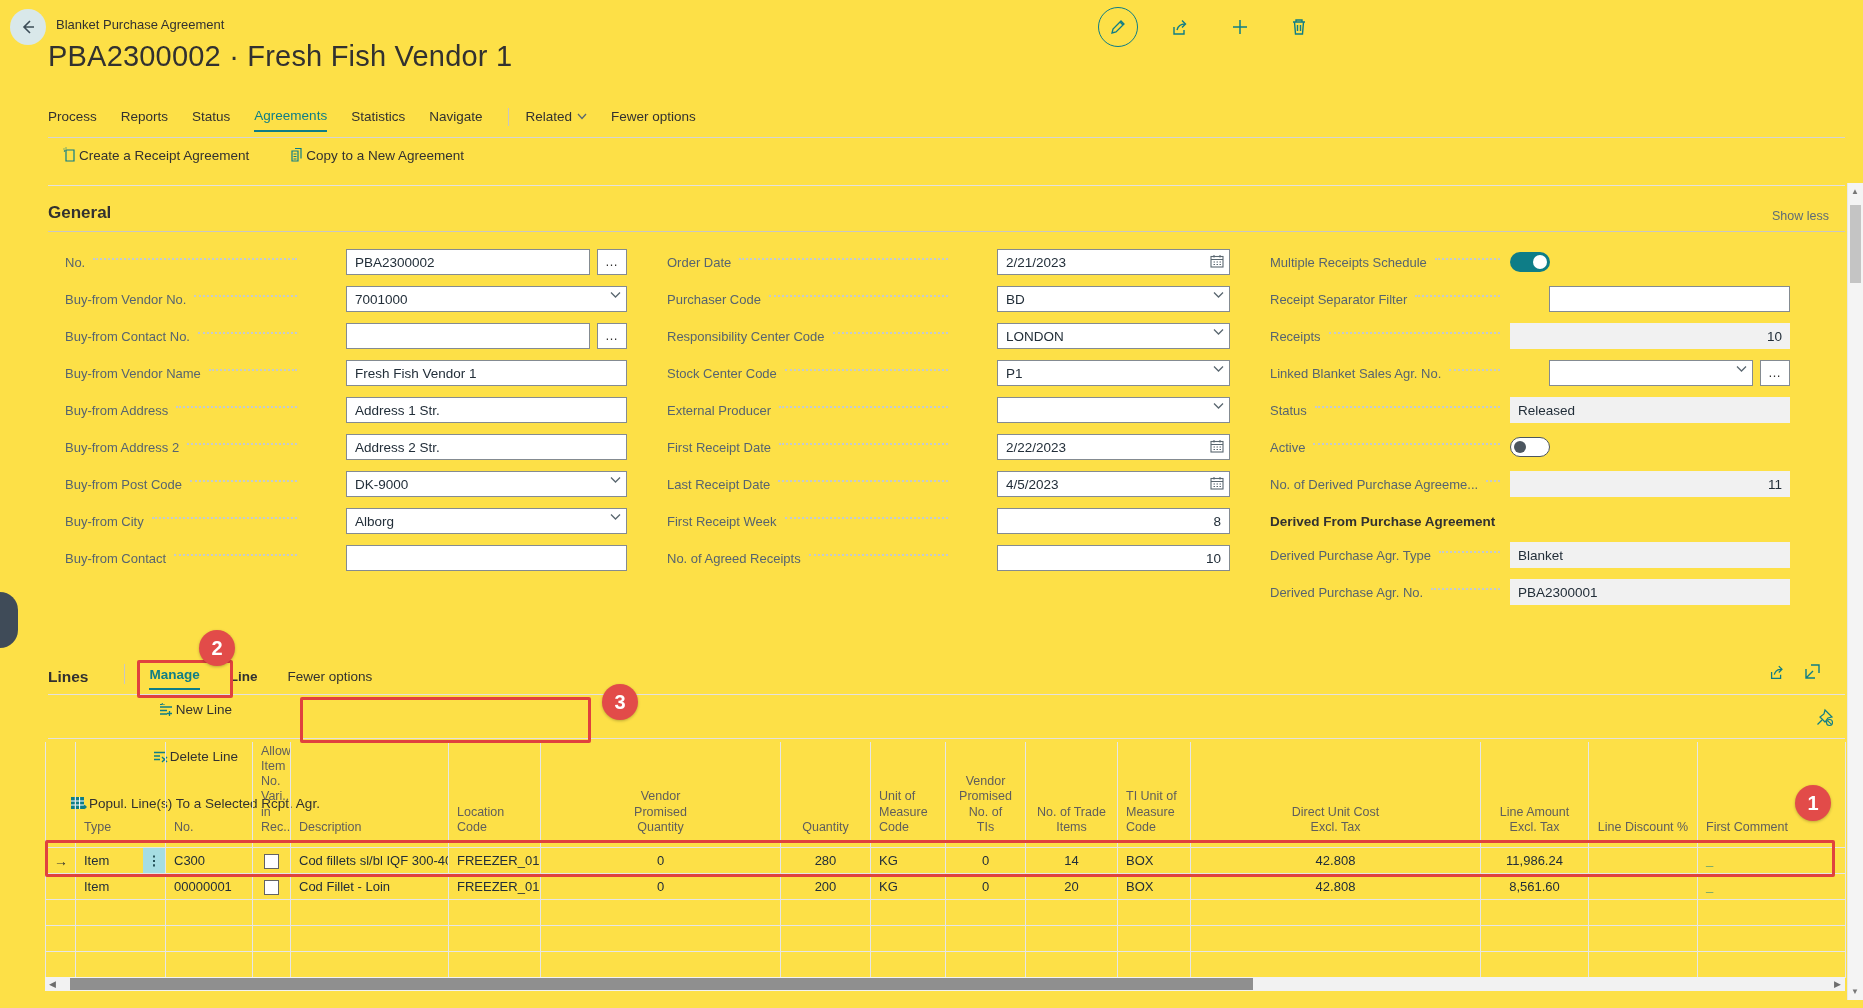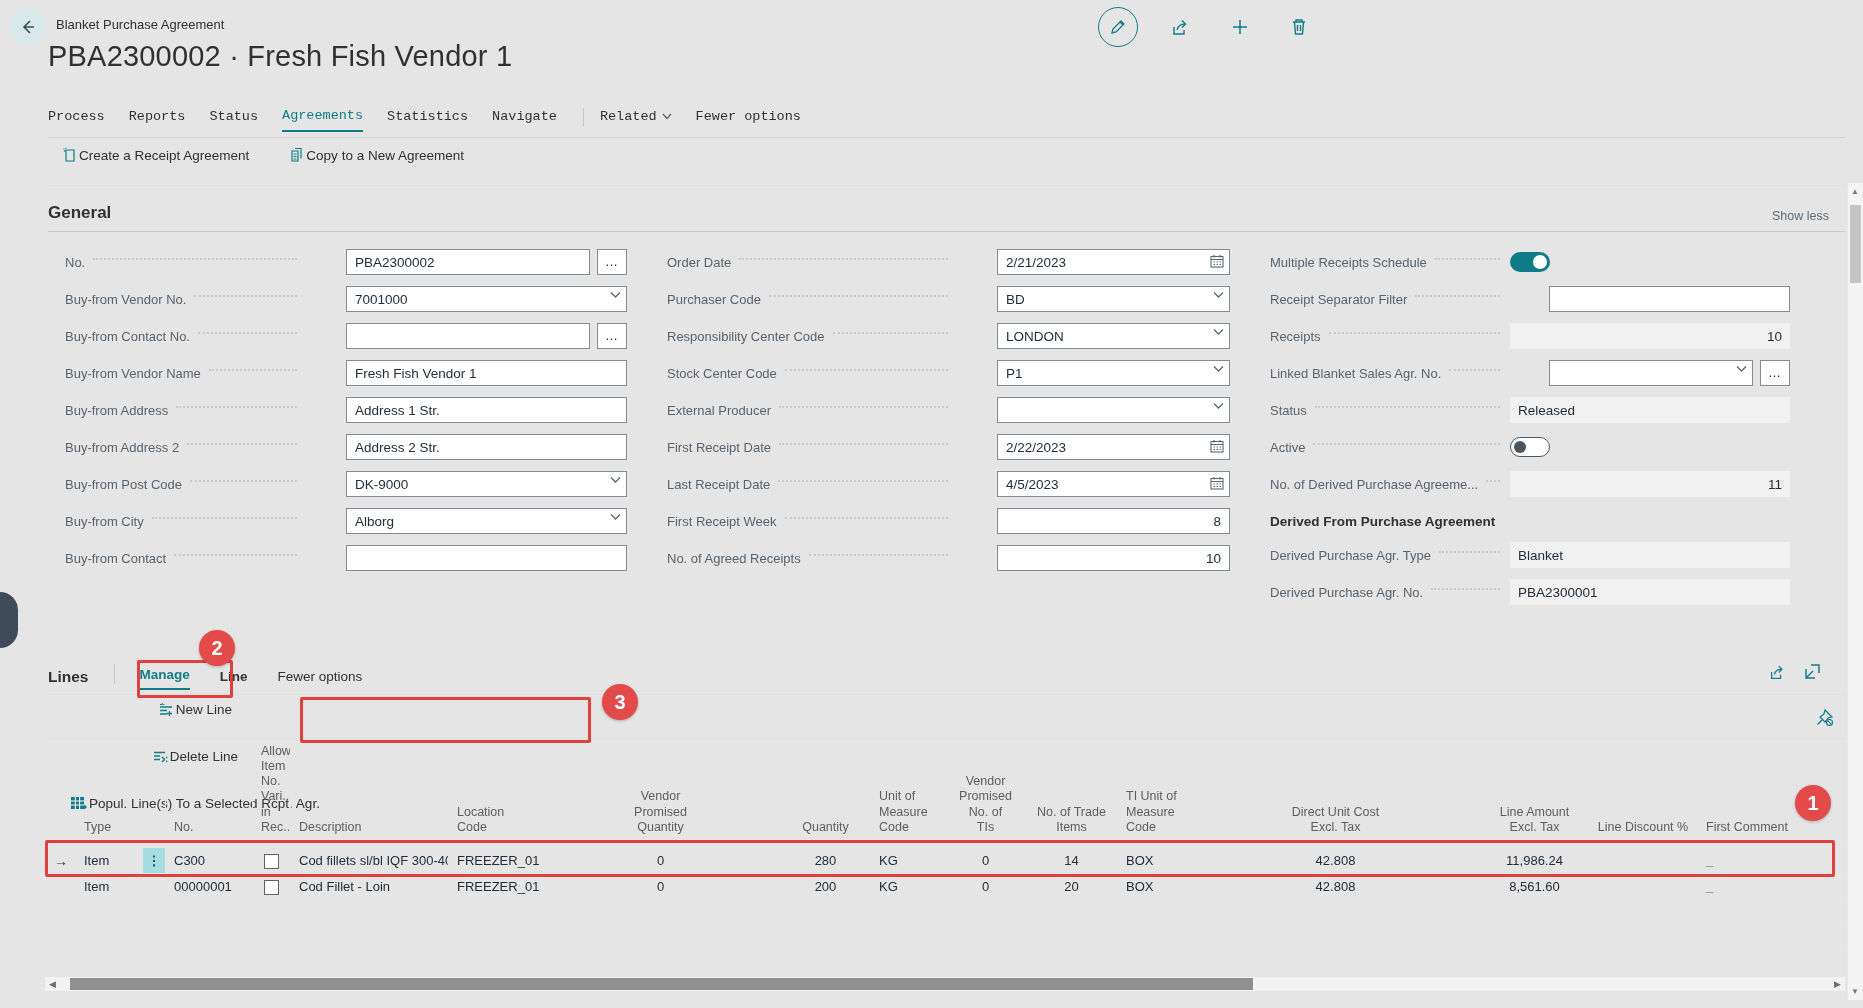--- a/index.html
+++ b/index.html
@@ -1,29 +1,29 @@
 <!DOCTYPE html>
 <html><head>
 <meta charset="utf-8">
 <style>
   html,body{margin:0;padding:0;background:#fff;}
-  .page{position:relative;width:1863px;height:1008px;background:#e5e5e5;overflow:hidden;
+  .page{position:relative;width:1863px;height:1008px;background:#fde047;overflow:hidden;
         font-family:"Liberation Sans",sans-serif;color:#323130;}
   svg{display:block;}
   
   .back-btn{position:absolute;left:10px;top:9px;width:36px;height:36px;border-radius:50%;
             background:#d9e8ea;display:flex;align-items:center;justify-content:center;cursor:pointer;}
   .breadcrumb{position:absolute;left:56px;top:17px;font-size:13px;color:#323130;}
   .top-icons{position:absolute;left:1098px;top:7px;display:flex;align-items:center;color:#0e7d87;}
   .circle-btn{width:38px;height:38px;border-radius:50%;border:1.5px solid #0e7d87;
               display:flex;align-items:center;justify-content:center;margin-right:32px;}
   .top-ic{margin-right:40px;cursor:pointer;}
   .page-title{position:absolute;left:48px;top:40px;font-size:29px;font-weight:400;color:#323130;letter-spacing:.2px;}
   
-  .menubar{position:absolute;left:48px;top:108px;display:flex;align-items:center;font-size:13.5px;font-family:Liberation Mono, monospace;}
+  .menubar{position:absolute;left:48px;top:108px;display:flex;align-items:center;font-size:13.5px;}
   .mtab{margin-right:24px;padding-bottom:7px;cursor:pointer;color:#323130;}
   .mtab.active{color:#0e7d87;border-bottom:2.5px solid #0e7d87;}
   .vdiv{width:1px;height:18px;background:#c8c6c4;margin:0 16px 6px 2px;}
   .mtab.with-chev{display:flex;align-items:center;gap:5px;}
   .menubar-divider{position:absolute;left:48px;top:137px;width:1797px;height:1px;background:#d6d4d2;}
   
   .cmdbar{position:absolute;left:62px;top:147px;display:flex;align-items:center;gap:40px;font-size:13.5px;}
   .cmd{display:flex;align-items:center;gap:2px;cursor:pointer;color:#323130;}
   .cmdbar-divider{position:absolute;left:48px;top:185px;width:1797px;height:1px;background:#e3e1df;}
   
@@ -52,21 +52,21 @@
       padding:0 8px;box-sizing:border-box;}
   .ro.num{justify-content:flex-end;}
   .toggle{width:40px;height:20px;border-radius:10px;position:relative;cursor:pointer;flex:none;}
   .toggle.on{background:#0e7d87;}
   .toggle.on::after{content:"";position:absolute;right:3px;top:3px;width:14px;height:14px;border-radius:50%;background:#fff;}
   .toggle.off{background:#fff;border:1px solid #4c565f;box-sizing:border-box;}
   .toggle.off::after{content:"";position:absolute;left:3px;top:3px;width:12px;height:12px;border-radius:50%;background:#4c565f;}
   .subheading{height:26px;margin:6px 0 8px 0;font-size:13.5px;font-weight:700;color:#323130;display:flex;align-items:center;}
   
   .lines-header{position:absolute;left:48px;top:658px;display:flex;align-items:flex-end;height:32px;}
-  .lines-title{font-size:15.5px;font-weight:700;margin-right:26px;padding-bottom:4px;}
+  .lines-title{font-size:15.5px;font-weight:700;margin-right:36px;padding-bottom:4px;}
   .ldiv{width:1px;height:20px;background:#c8c6c4;margin:0 24px 6px 0;}
   .ltab{font-size:13.5px;margin-right:30px;padding-bottom:6px;cursor:pointer;}
   .ltab.active{color:#0e7d87;border-bottom:2.5px solid #0e7d87;font-weight:700;}
   .ltab.bold{font-weight:700;}
   .lines-divider{position:absolute;left:48px;top:694px;width:1797px;height:1px;background:#e3e1df;}
   .lines-cmdbar{position:absolute;left:70px;top:702px;display:flex;align-items:center;gap:32px;font-size:13.5px;flex-direction:column;}
   .lines-right-icons{position:absolute;top:663px;left:1768px;display:flex;gap:18px;color:#0e7d87;}
   .pin-ic{position:absolute;left:1815px;top:708px;color:#0e7d87;cursor:pointer;}
   .lines-cmd-divider{position:absolute;left:48px;top:738px;width:1797px;height:1px;background:#e3e1df;}
   

